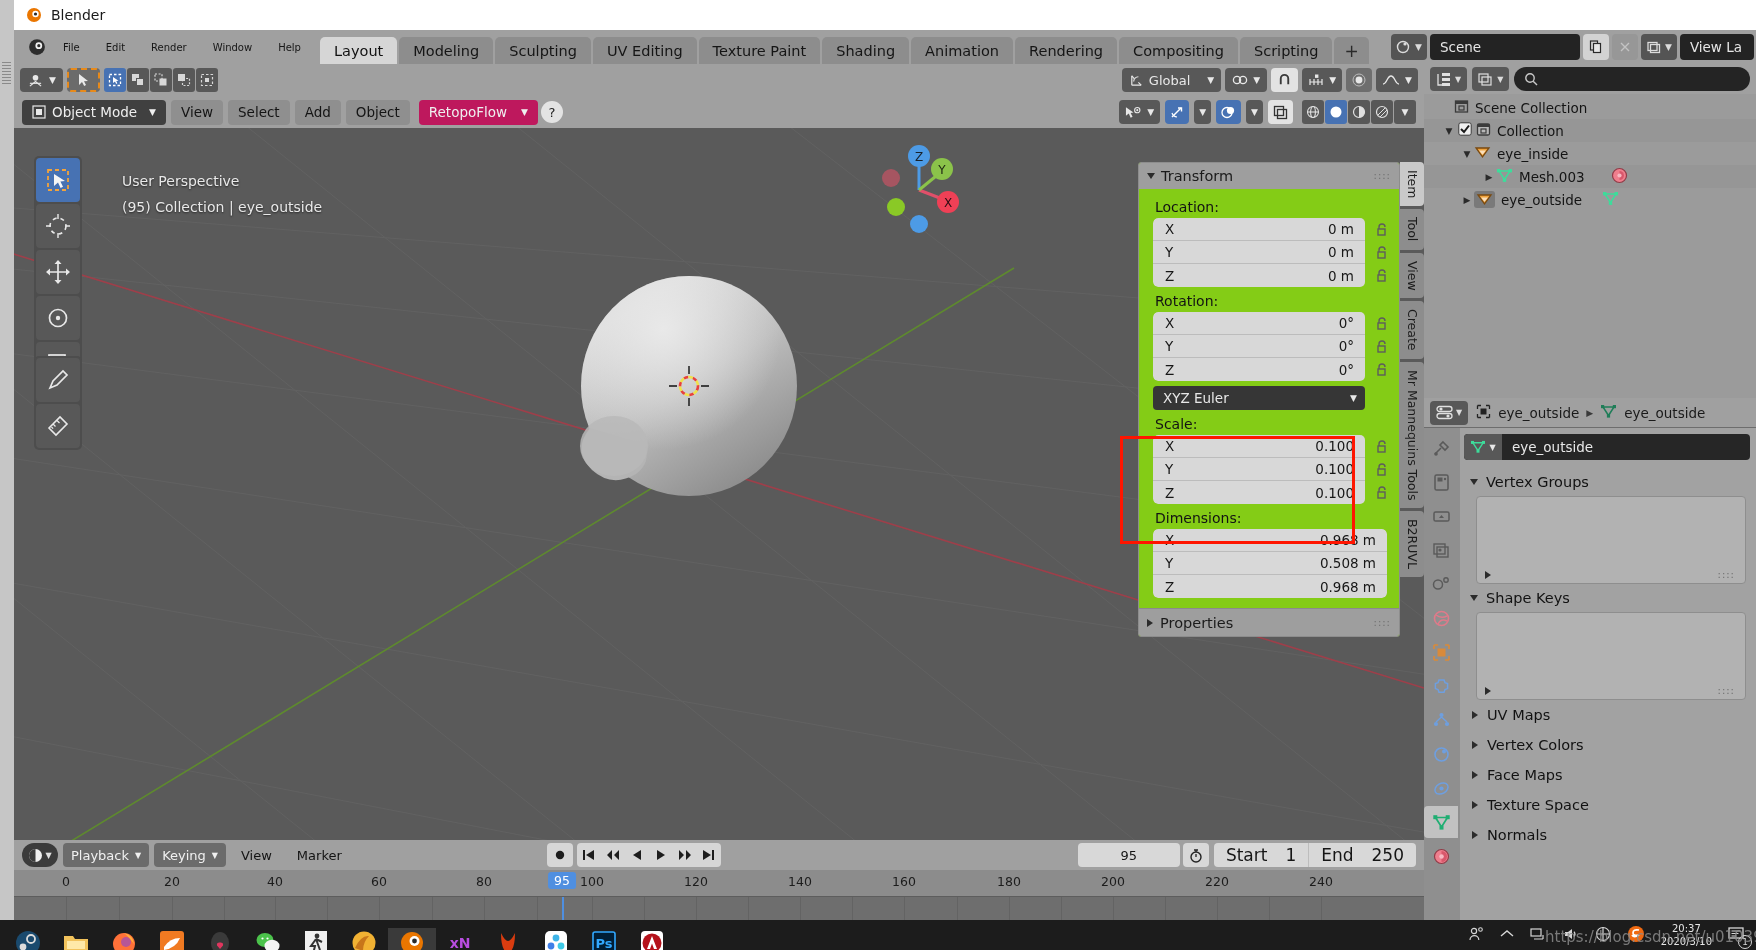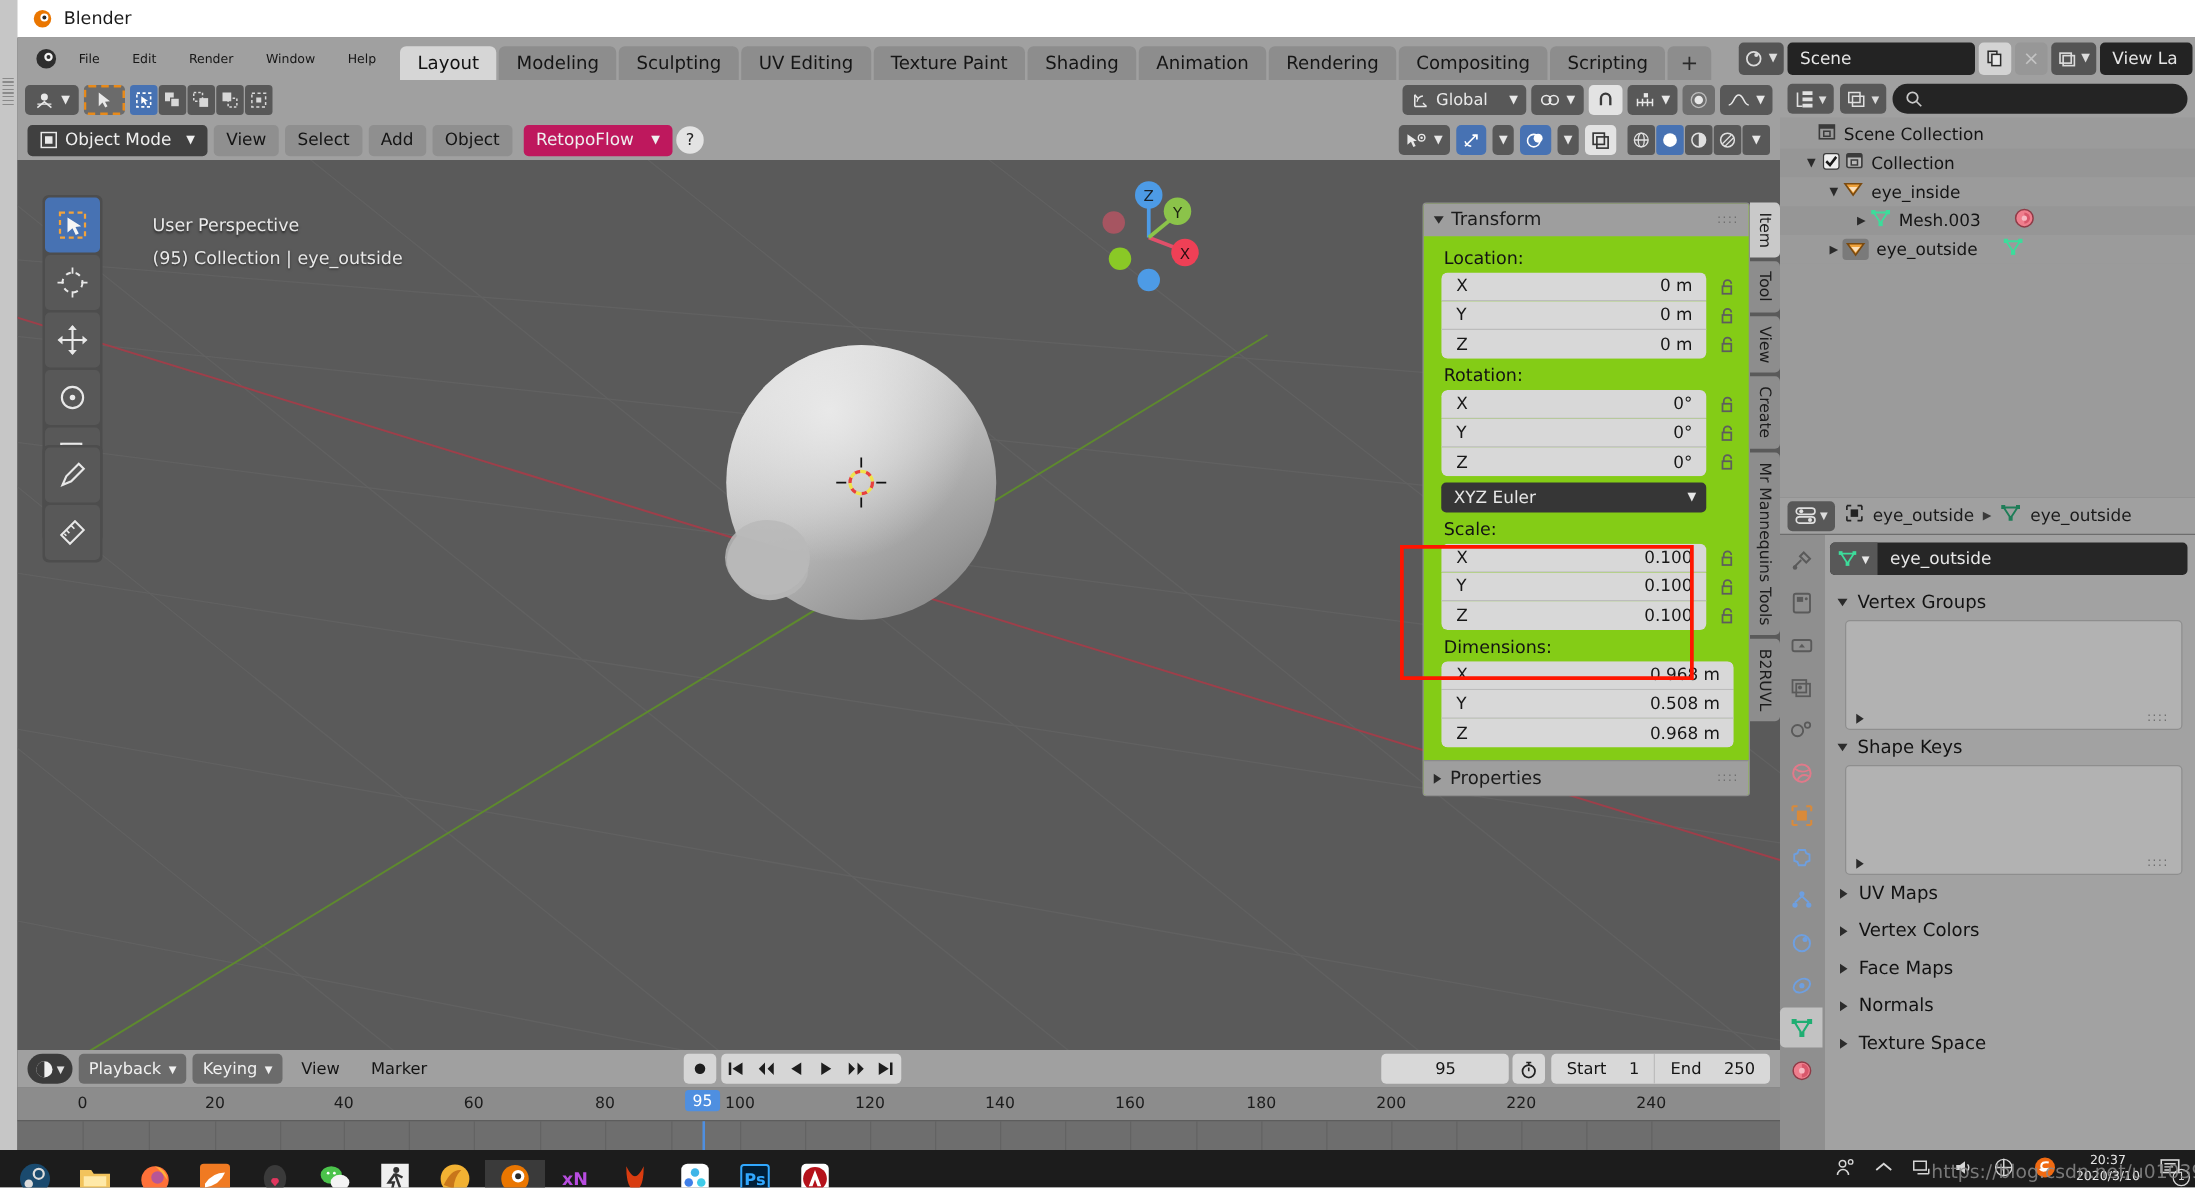--- a/index.html
+++ b/index.html
@@ -192,21 +192,21 @@
   .tl-controls { display:flex; align-items:center; gap: 4px; margin-left: 190px; }
   .tl-rec { width:26px; height:24px; background:#d6d6d6; border-radius:4px;
      display:flex; align-items:center; justify-content:center;}
   .tl-play { display:flex; background:#d6d6d6; border-radius:4px; overflow:hidden; }
   .tl-play div { width:24px; height:24px; display:flex; align-items:center; justify-content:center; }
   .tl-right { display:flex; align-items:center; gap:3px; margin-left:auto; }
   .tl-frame { width: 102px; height:24px; background:#d8d8d8; border-radius:4px;
      display:flex; align-items:center; justify-content:center; font-size:13px; color:#151515;}
   .tl-range { display:flex; height:24px; background:#d8d8d8; border-radius:4px; overflow:hidden; }
   .tl-range .cell { display:flex; align-items:center; gap:18px; padding: 0 12px;
-     font-size:13px; color:#151515; border-right:1px solid #bdbdbd; }
+     font-size:17px; color:#151515; border-right:1px solid #bdbdbd; }
   .tl-range .cell:last-child { border-right:none; }
   .tl-clock { width:26px; height:24px; background:#d8d8d8; border-radius:4px;
      display:flex; align-items:center; justify-content:center; margin-right:2px;}
   .tl-ruler { position:relative; height: 26px; background:#8c8c8c; }
   .tl-tick { position:absolute; top:4px; font-size:12.5px; color:#1c1c1c; transform: translateX(-50%); }
   .tl-track { position:relative; height:24px; background:#6e6e6e;
      border-top:1px solid #5d5d5d; }
   .tl-gridline { position:absolute; top:0; bottom:0; width:1px; background:#636363; }
   .tl-playhead { position:absolute; top:0; bottom:0; width:2px; background:#4f8fe0; }
   .tl-playhead-lbl {
@@ -1251,25 +1251,25 @@
           <div class="pr-item">
             <span class="tri"></span>
             <span>Vertex Colors</span>
           </div>
           <div class="pr-item">
             <span class="tri"></span>
             <span>Face Maps</span>
           </div>
           <div class="pr-item">
             <span class="tri"></span>
-            <span>Normals</span>
+            <span>Texture Space</span>
           </div>
           <div class="pr-item">
             <span class="tri"></span>
-            <span>Texture Space</span>
+            <span>Normals</span>
           </div>
         </div>
       </div>
     </div>
 
   </div>
 
   <div class="taskbar">
     <div class="tb-apps">
       <div class="tb-app">

